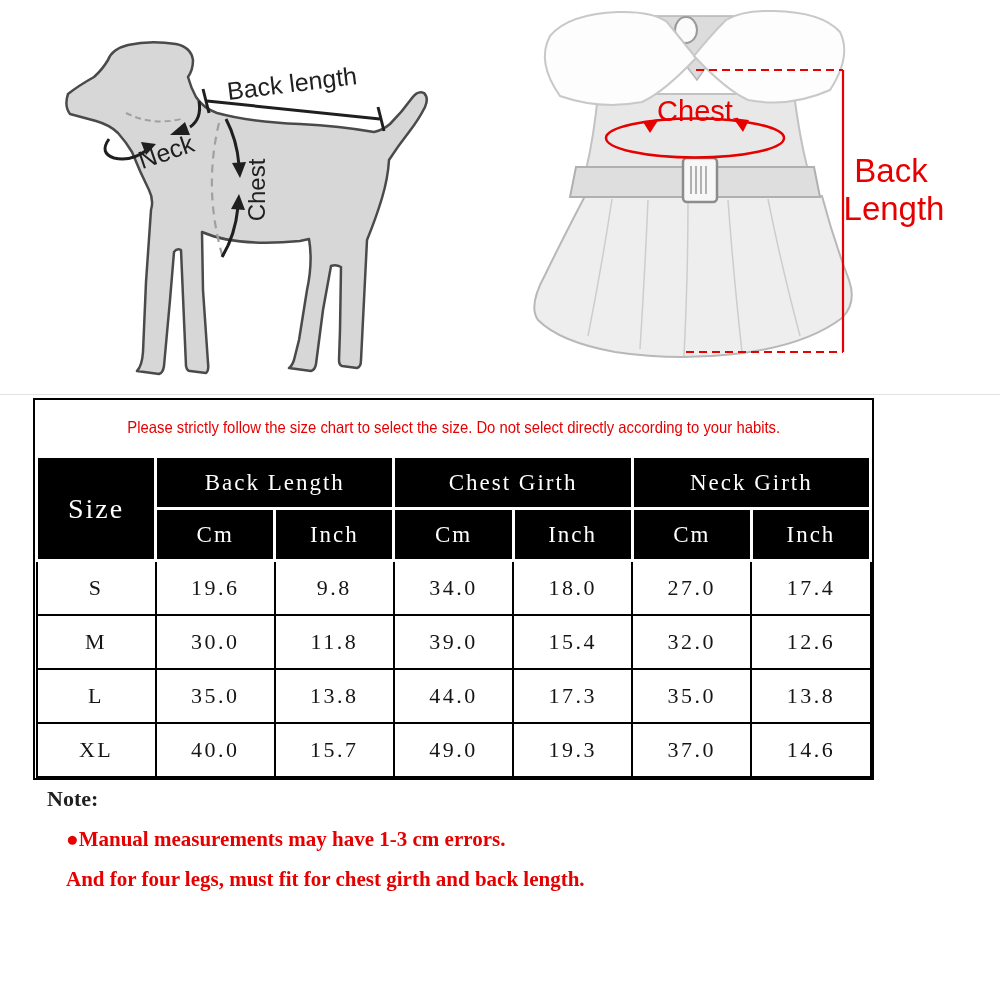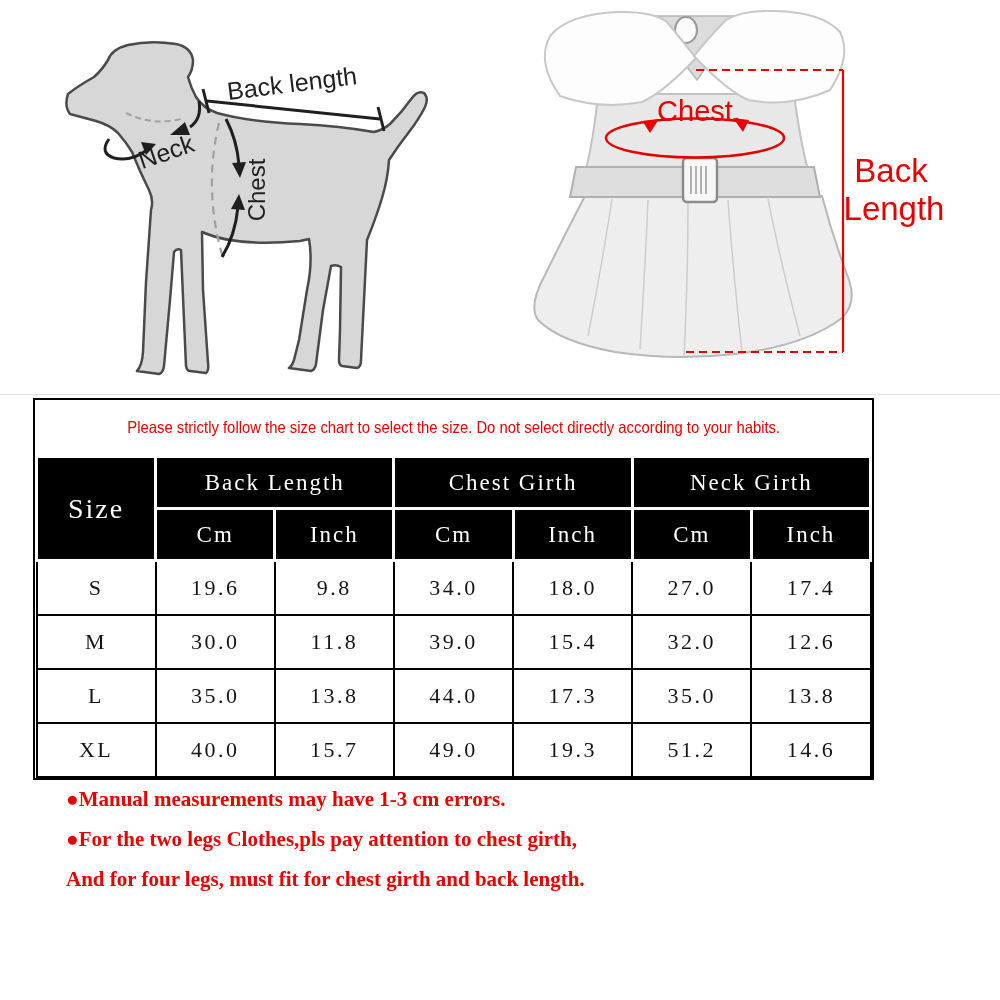--- a/index.html
+++ b/index.html
@@ -190,24 +190,24 @@
         <td>17.3</td>
         <td>35.0</td>
         <td>13.8</td>
       </tr>
       <tr>
         <td>XL</td>
         <td>40.0</td>
         <td>15.7</td>
         <td>49.0</td>
         <td>19.3</td>
-        <td>51.2</td>
+        <td>37.0</td>
         <td>14.6</td>
       </tr>
     </tbody>
   </table>
 </div>
 
 <div class="notes">
+  <div class="note-title">Note:</div>
   <div class="note-line">●Manual measurements may have 1-3 cm errors.</div>
-  <div class="note-line">●For the two legs Clothes,pls pay attention to chest girth,</div>
   <div class="note-line">And for four legs, must fit for chest girth and back length.</div>
 </div>
 
 </body></html>

